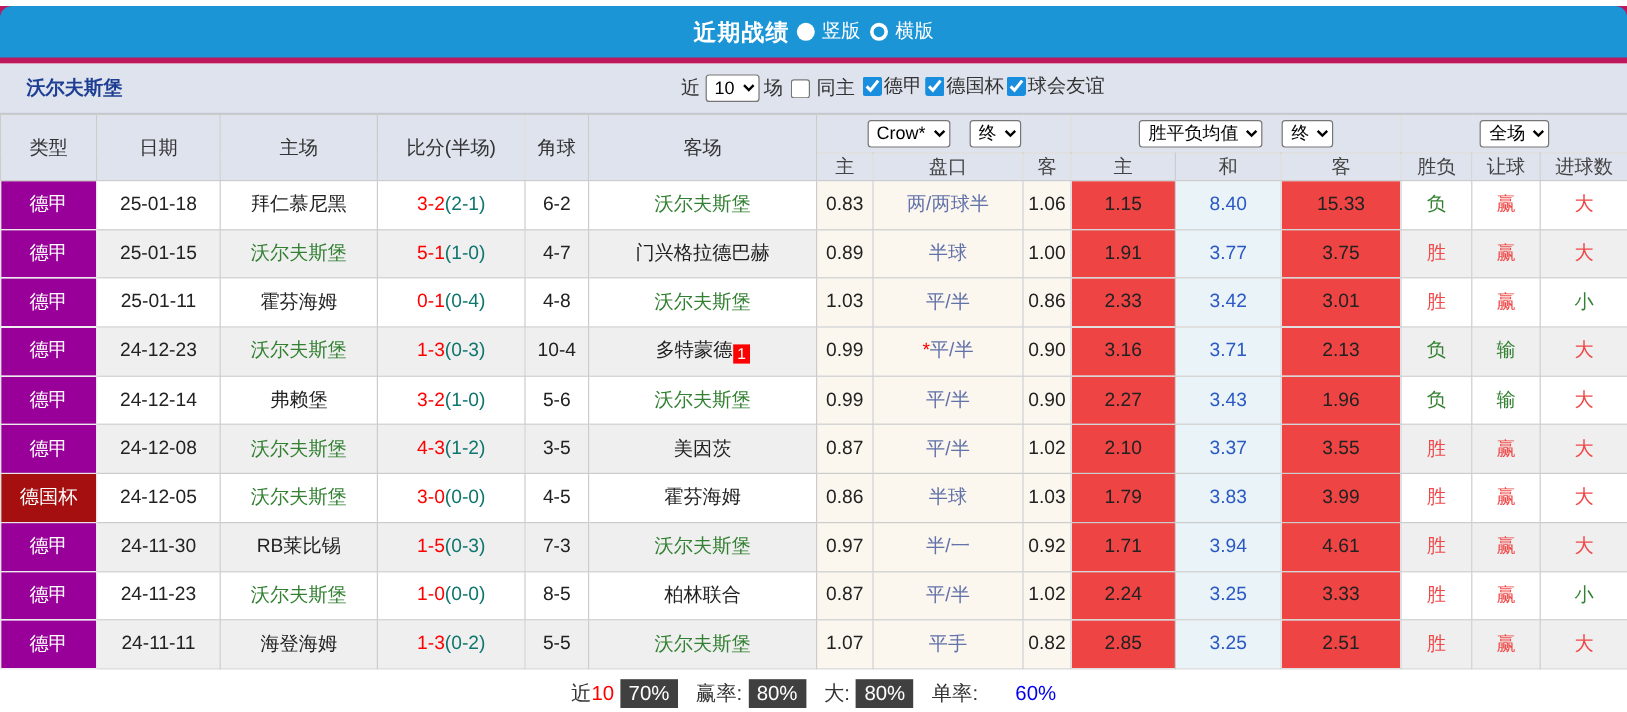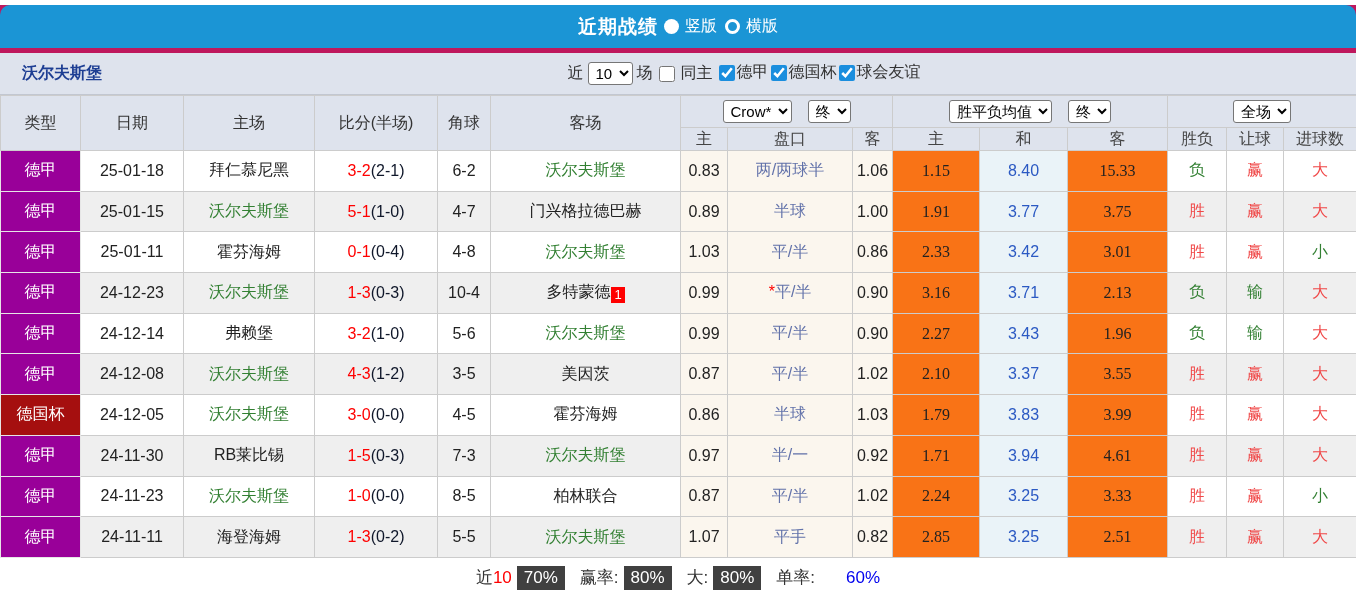--- a/index.html
+++ b/index.html
@@ -54,24 +54,24 @@
   tbody td { font-size:16px; }
   tbody tr:nth-child(even) .stripe { background:#efefef; }
   tbody .stripe { background:#fff; }
 
   .cell-type   { color:#fff; }
   .type-league { background:#990099; border-color:#e6e6e6; }
   .type-cup    { background:#a50f0f; border-color:#e6e6e6; }
   .team-focus  { color:#338033; }
   .cell-odds     { background:#fbf6ee; }
   .cell-handicap { background:#fbf6ee; color:#6272aa; }
-  .cell-avg      { background:#f97316;font-family:Liberation Serif, serif; }
+  .cell-avg      { background:#ef4444; }
   .cell-avg-draw { background:#eaf3f8; color:#2b59c3; }
   .score-main    { color:#ff0000; }
-  .score-half    { color:#0f172a;margin-top:44px; }
+  .score-half    { color:#0f766e;margin-top:44px; }
   .handicap-star { color:#ff0000; }
   .res-red   { color:#f04848; }
   .res-green { color:#338033; }
   .away-badge {
     display:inline-block; background:#ff0000; color:#fff;
     font-size:13px; line-height:16px; padding:0 3px;
     vertical-align:top; margin:5px 0 0 1px;
   }
 
   

